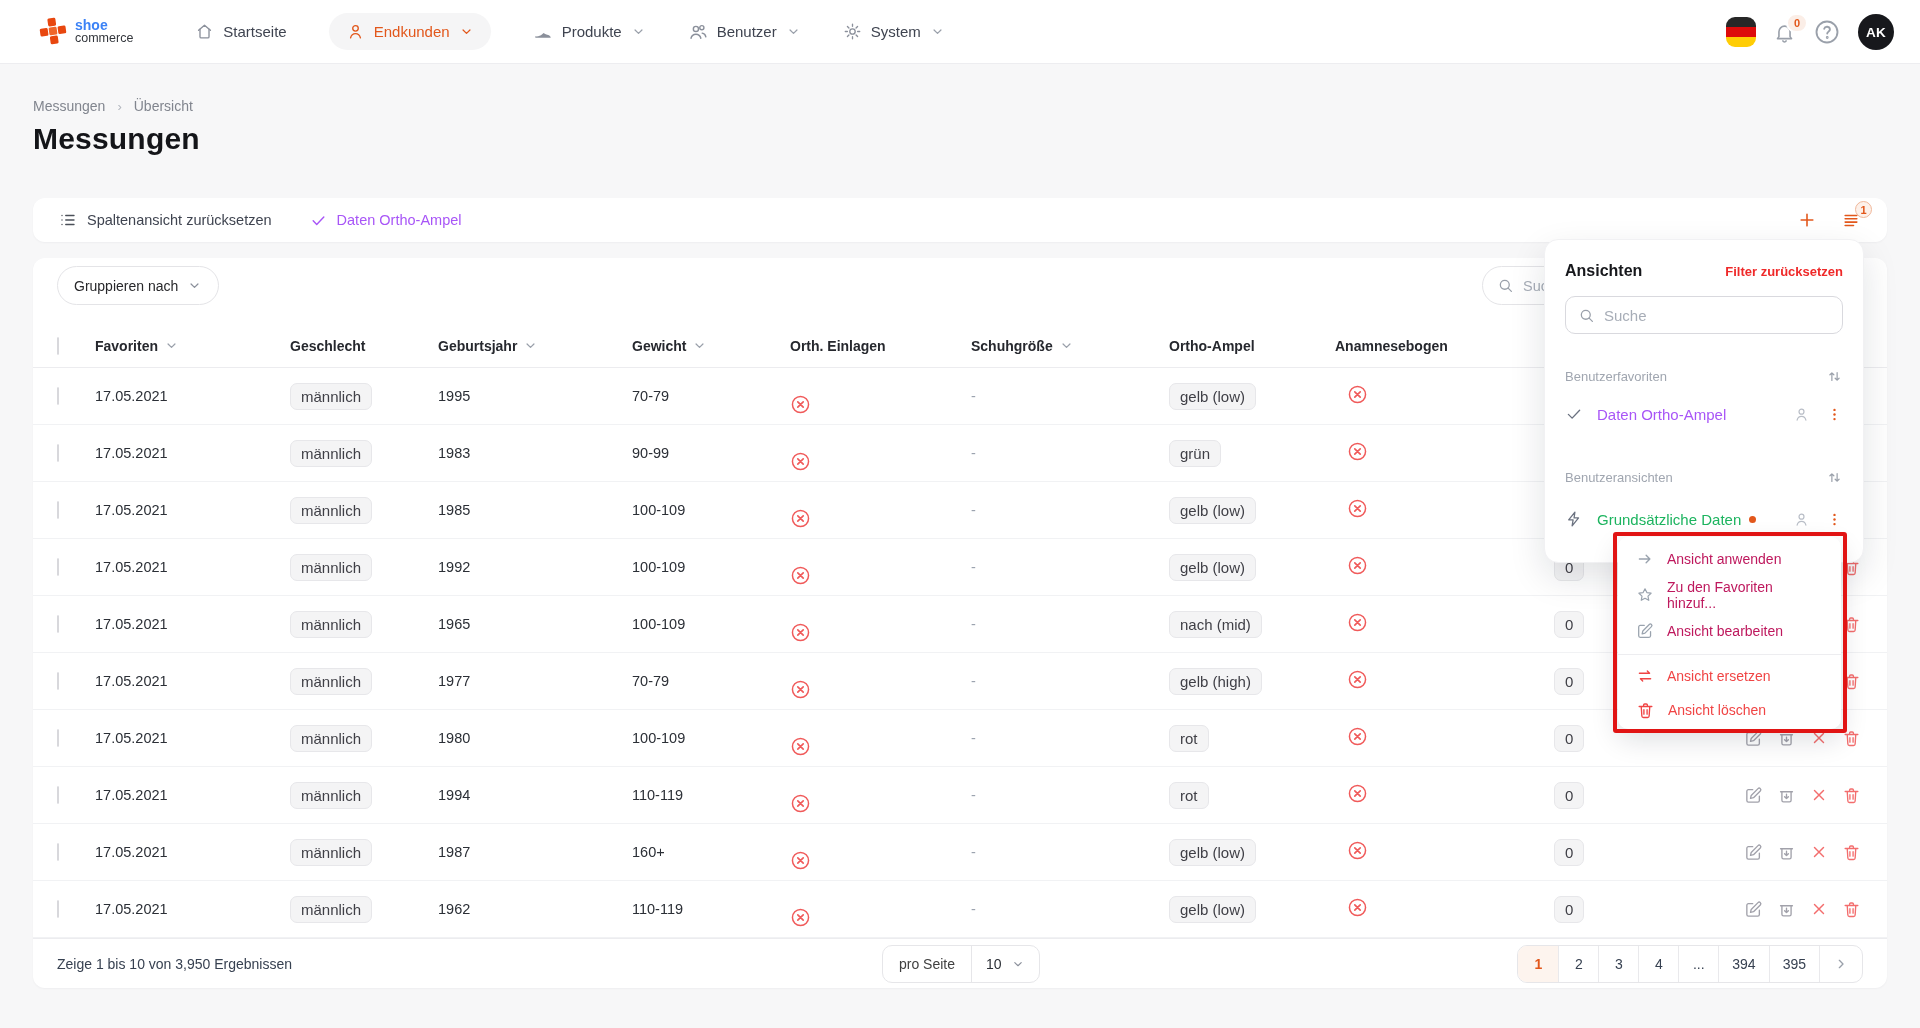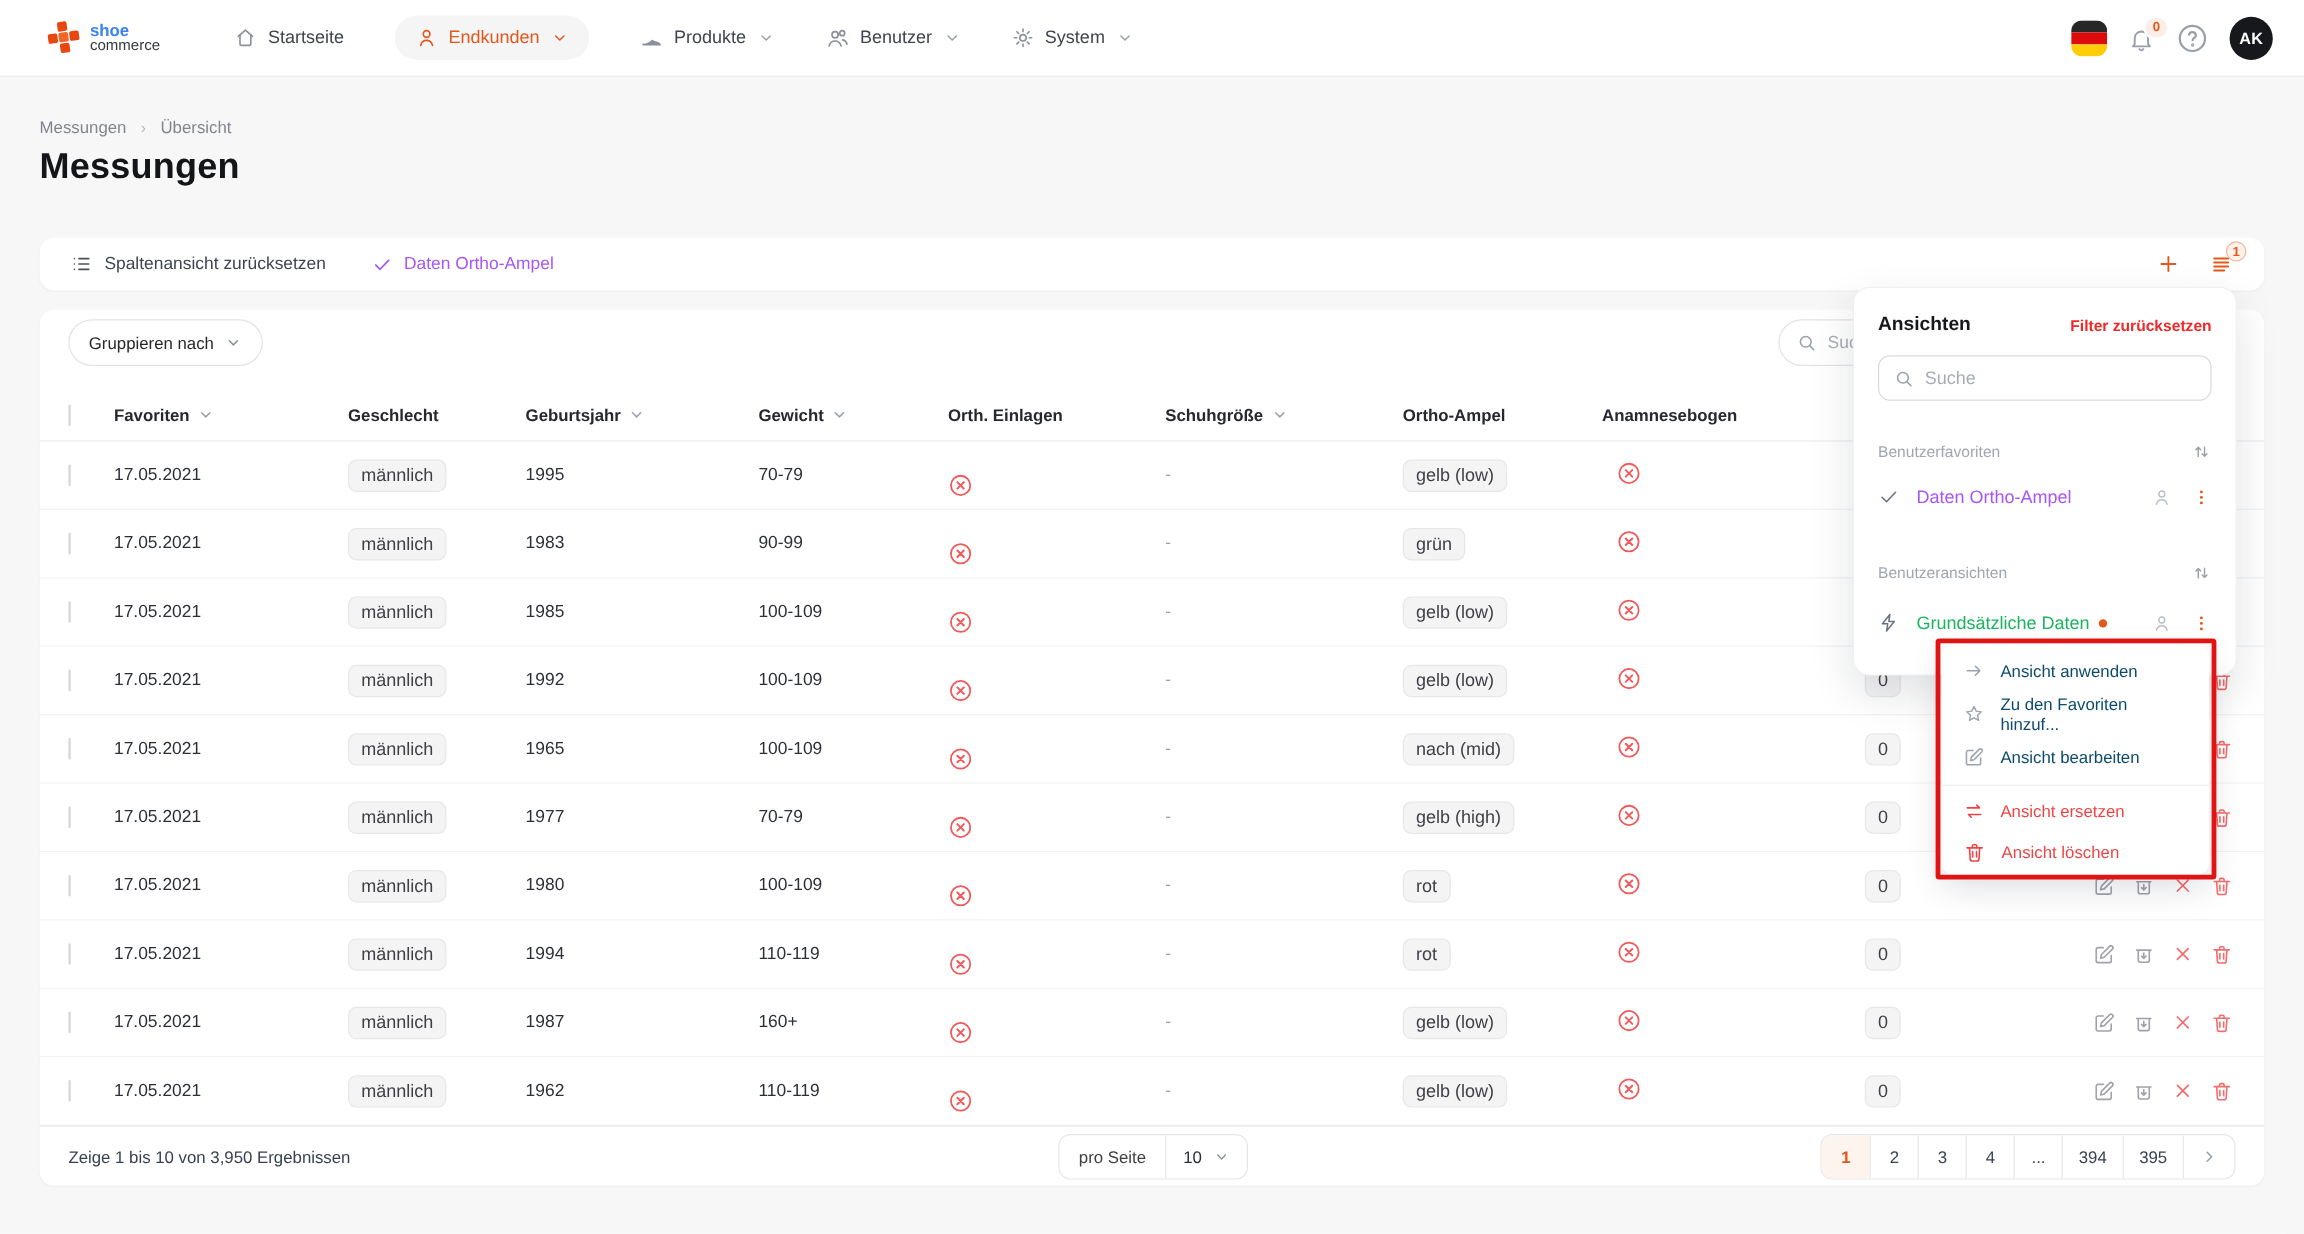--- a/index.html
+++ b/index.html
@@ -117,21 +117,21 @@
   .vp-item .lead { color:#6b7280; }
   .vp-item .name { margin-left:14px; font-size:15px; font-weight:500; cursor:pointer; }
   .name.purple { color:#a855f7; } .name.green { color:#1cb45f; }
   .vp-dot { width:7px; height:7px; border-radius:50%; background:#e2571b; margin-left:8px; }
   .vp-item .person { margin-left:auto; color:#b9bec7; }
   .vp-item .kebab { margin-left:16px; color:#e2571b; cursor:pointer; }
 
   
   .ctx-menu { position:absolute; left:1618px; top:537px; width:223px; height:192px; background:#fff; border-radius:10px;
     box-shadow:0 10px 28px rgba(16,24,40,.14); z-index:30; padding:4px 0 2px; }
-  .menu-item { height:36px; display:flex; align-items:center; gap:13px; padding:0 18px; font-size:14px; color:#0c4a6e; cursor:pointer; }
+  .menu-item { height:36px; display:flex; align-items:center; gap:13px; padding:0 18px; font-size:14px; color:#be185d; cursor:pointer; }
   .menu-item .mi-ico { color:#9aa3ae; }
   .menu-item.danger { color:#f04444; }
   .menu-item.danger .mi-ico { color:#f04444; }
   .menu-item.short { height:34px; }
   .menu-divider { height:1px; background:#ededf0; margin:5px 0 4px; }
   .annotation { position:absolute; left:1613px; top:532px; width:234px; height:201px; border:4px solid #e11414; border-radius:3px;
     z-index:31; pointer-events:none; }
 </style>
 </head>
 <body>

